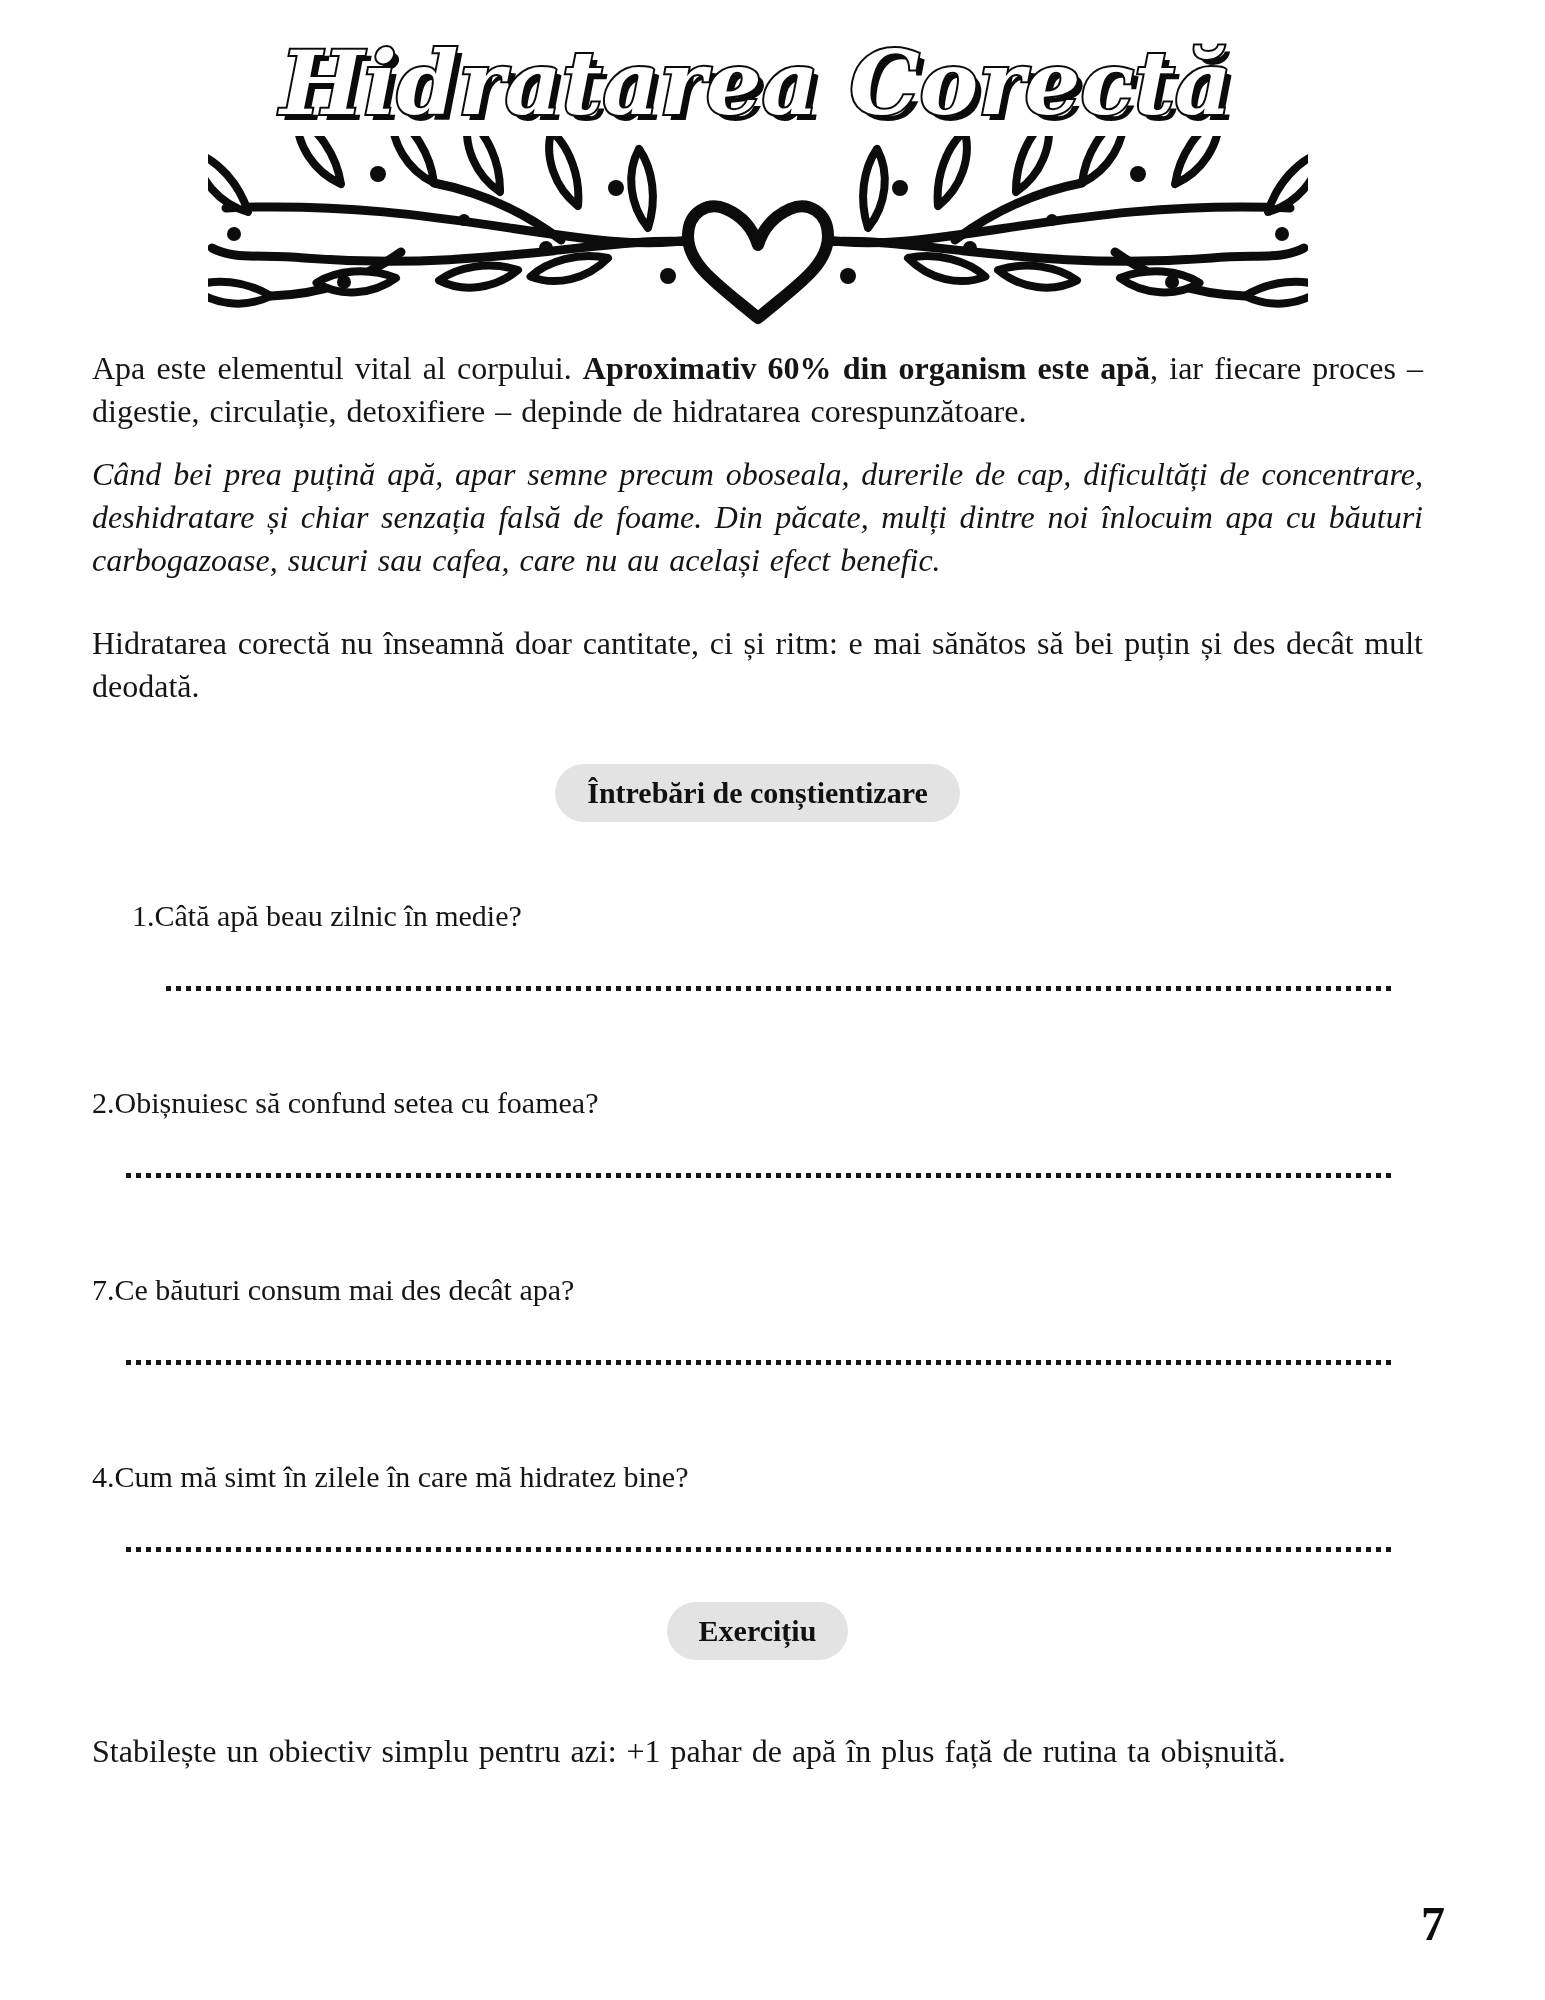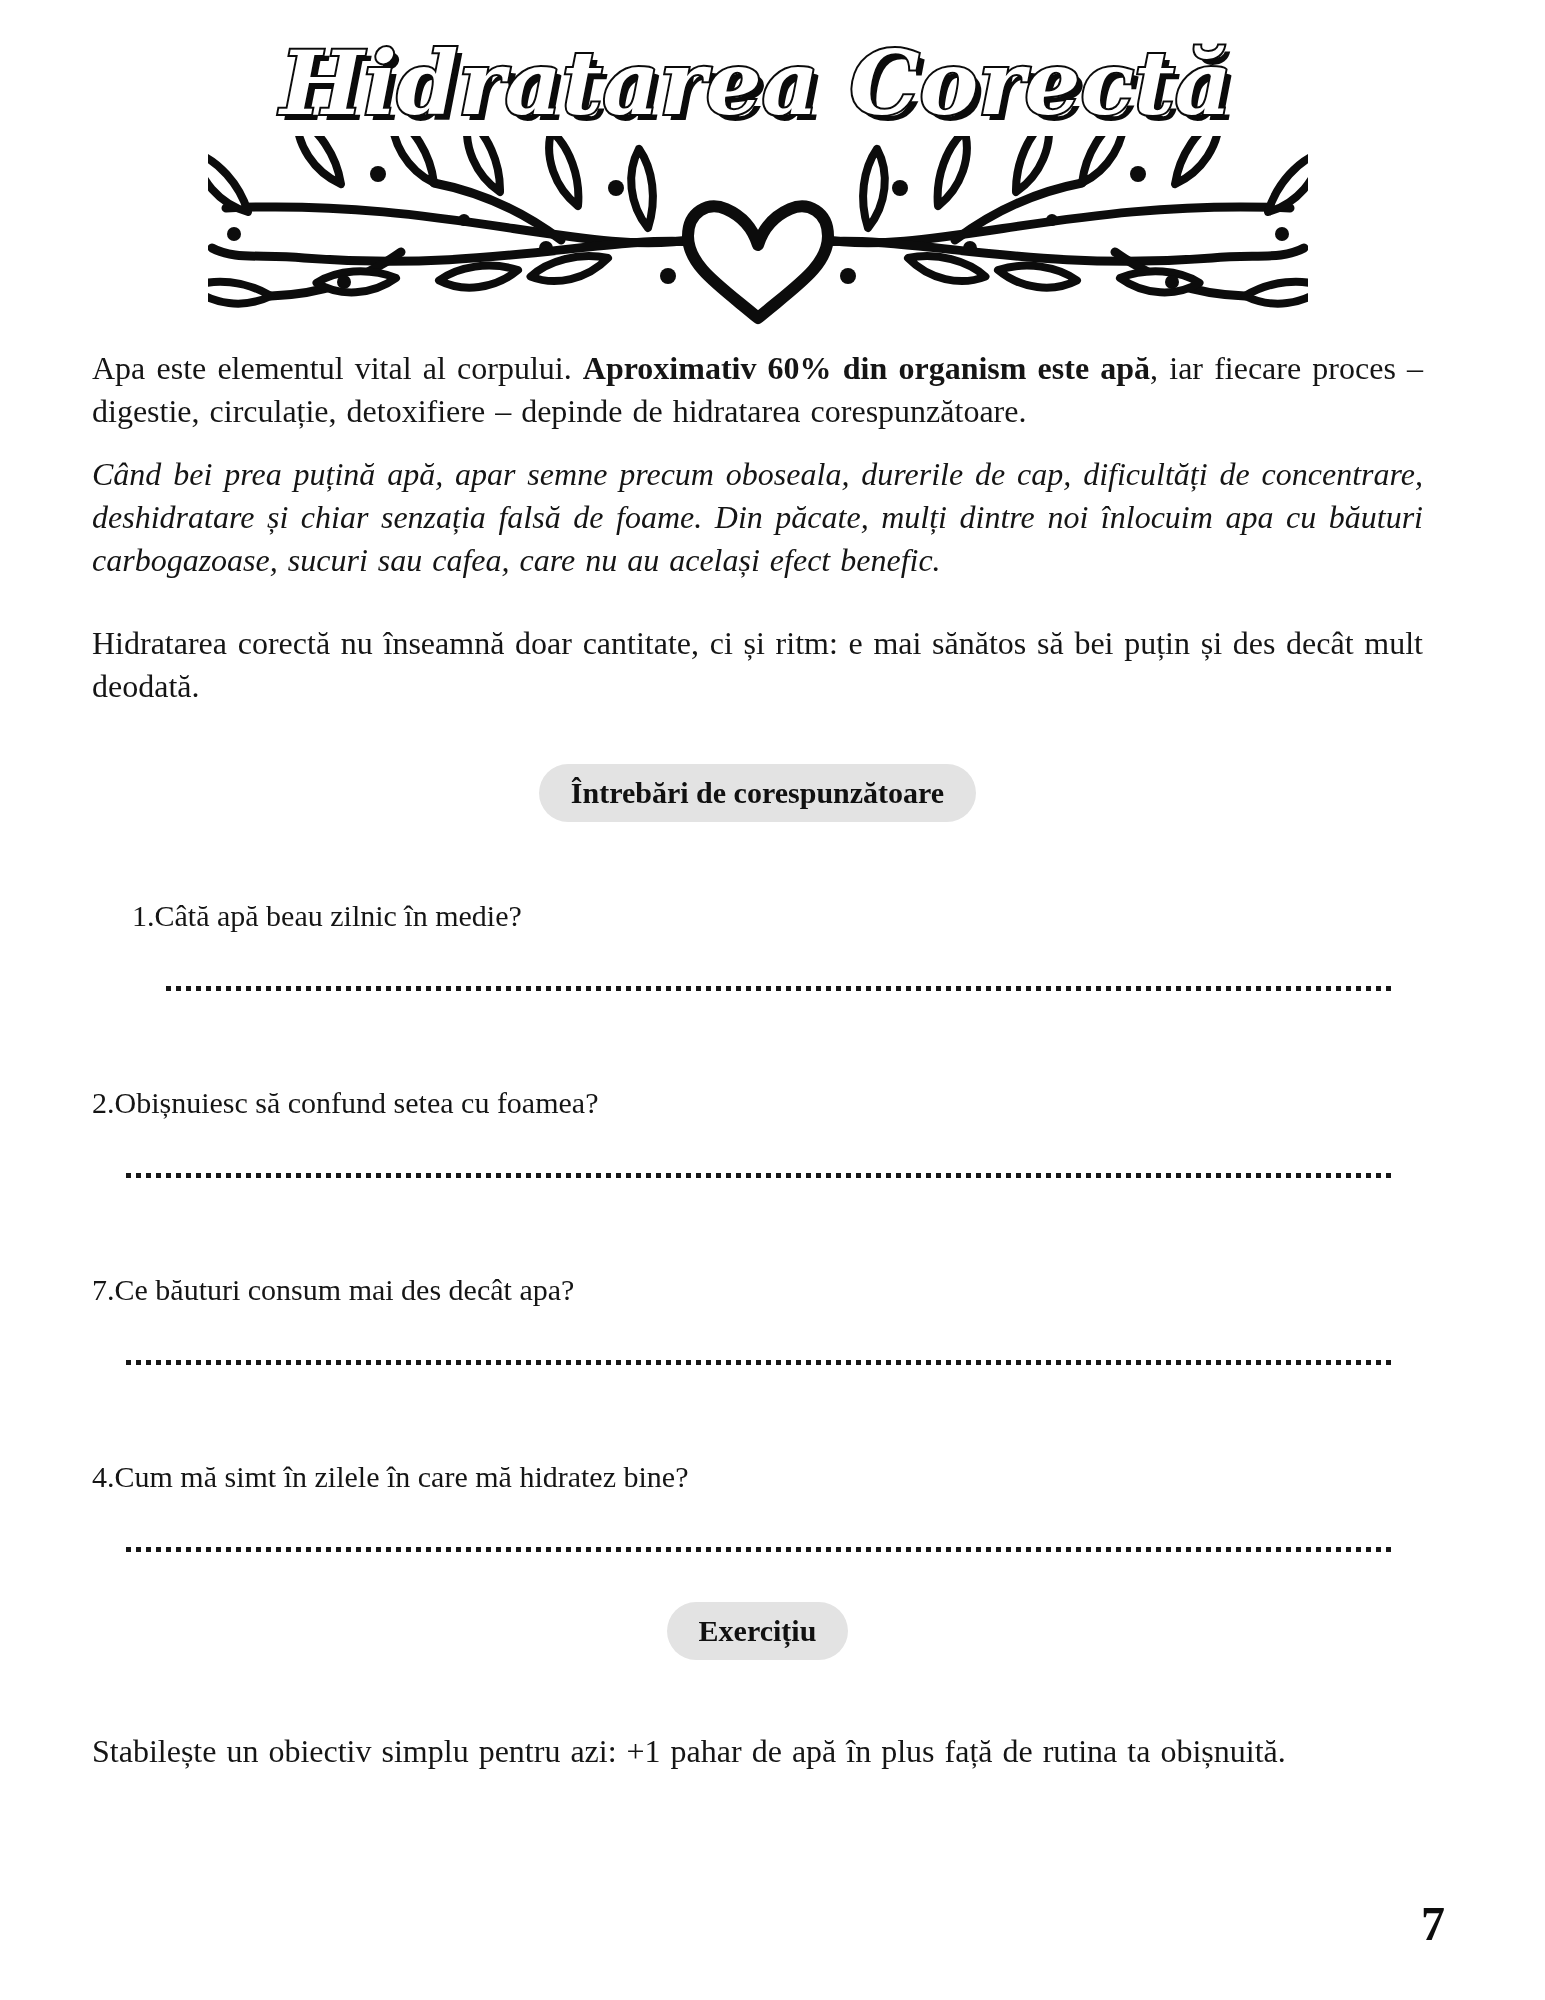--- a/index.html
+++ b/index.html
@@ -123,21 +123,21 @@
     <path class="heart" d="M550,182 C512,150 480,130 480,100 C480,76 500,65 518,73 C534,80 545,93 550,109 C555,93 566,80 582,73 C600,65 620,76 620,100 C620,130 588,150 550,182 Z"></path>
   </svg>
 
   <p class="body-par p1"><span>Apa este elementul vital al corpului. </span><span class="bold">Aproximativ 60% din organism este apă</span><span>, iar fiecare proces – digestie, circulație, detoxifiere – depinde de hidratarea corespunzătoare.</span></p>
 
   <p class="body-par p2">Când bei prea puțină apă, apar semne precum oboseala, durerile de cap, dificultăți de concentrare, deshidratare și chiar senzația falsă de foame. Din păcate, mulți dintre noi înlocuim apa cu băuturi carbogazoase, sucuri sau cafea, care nu au același efect benefic.</p>
 
   <p class="body-par p3">Hidratarea corectă nu înseamnă doar cantitate, ci și ritm: e mai sănătos să bei puțin și des decât mult deodată.</p>
 
   <div class="badge-row first">
-    <span class="badge">Întrebări de corespunzătoare</span>
+    <span class="badge">Întrebări de conștientizare</span>
   </div>
 
   <div class="qa first">
     <p class="question">1.Câtă apă beau zilnic în medie?</p>
     <div class="answer-line"></div>
   </div>
 
   <div class="qa">
     <p class="question">2.Obișnuiesc să confund setea cu foamea?</p>
     <div class="answer-line"></div>

